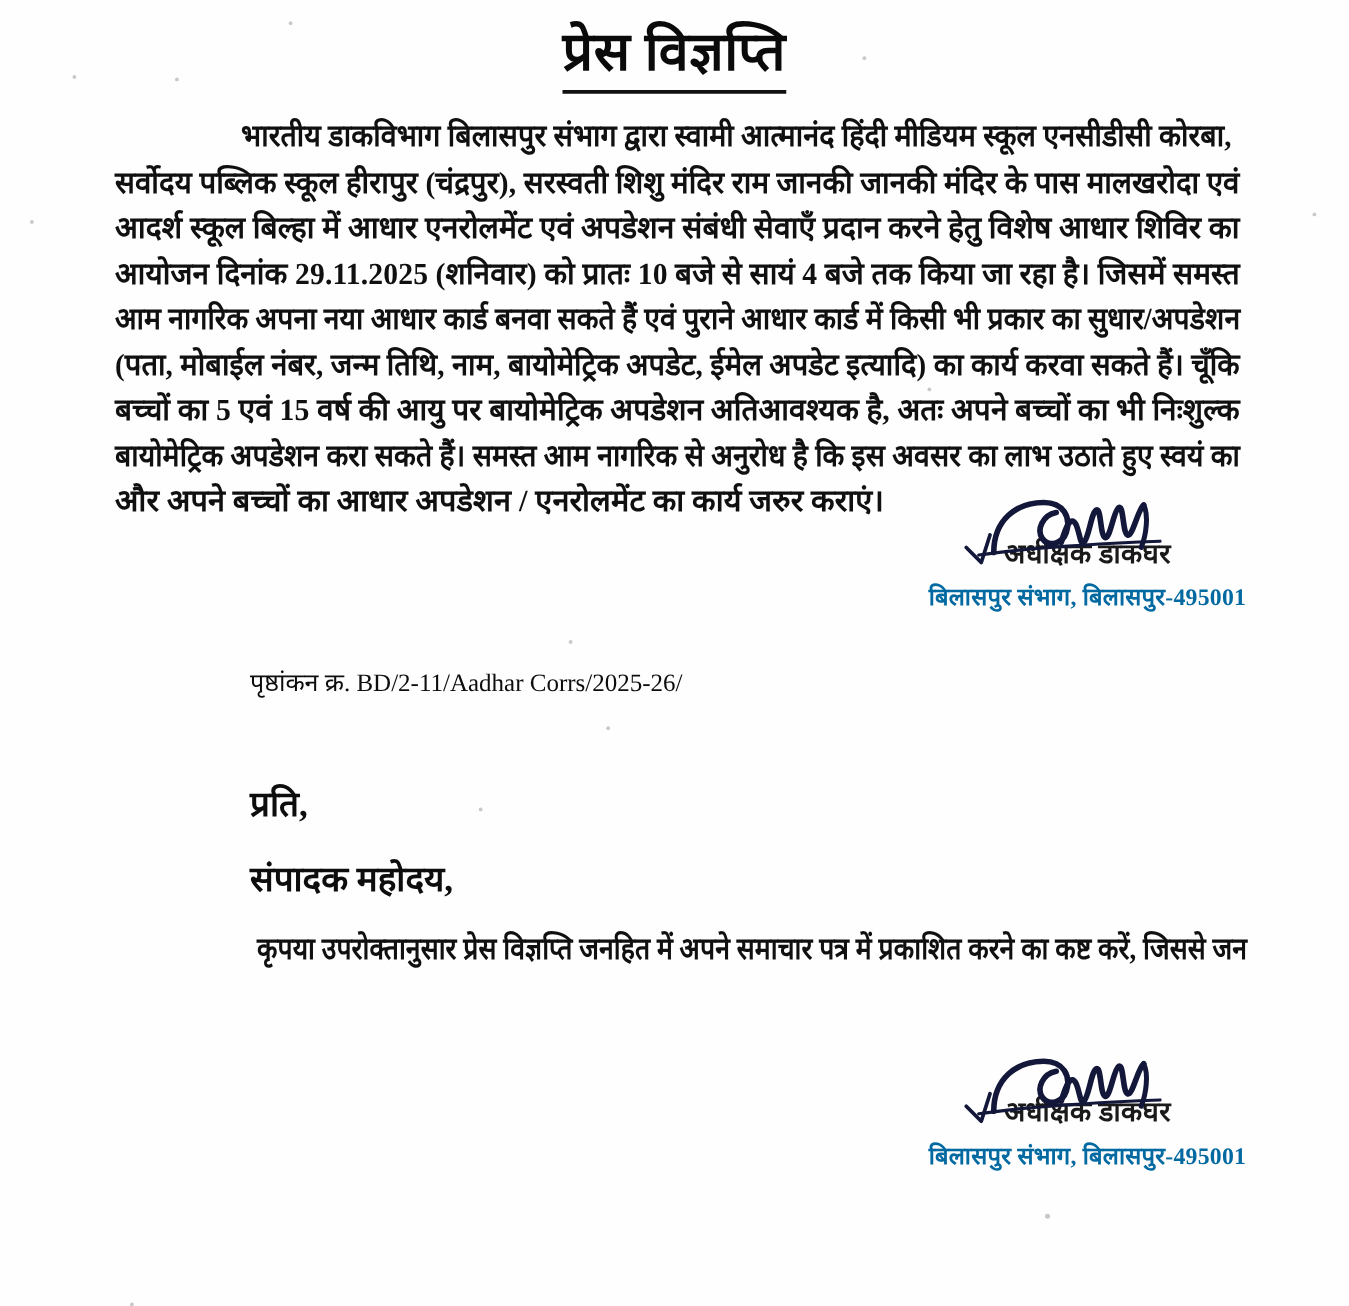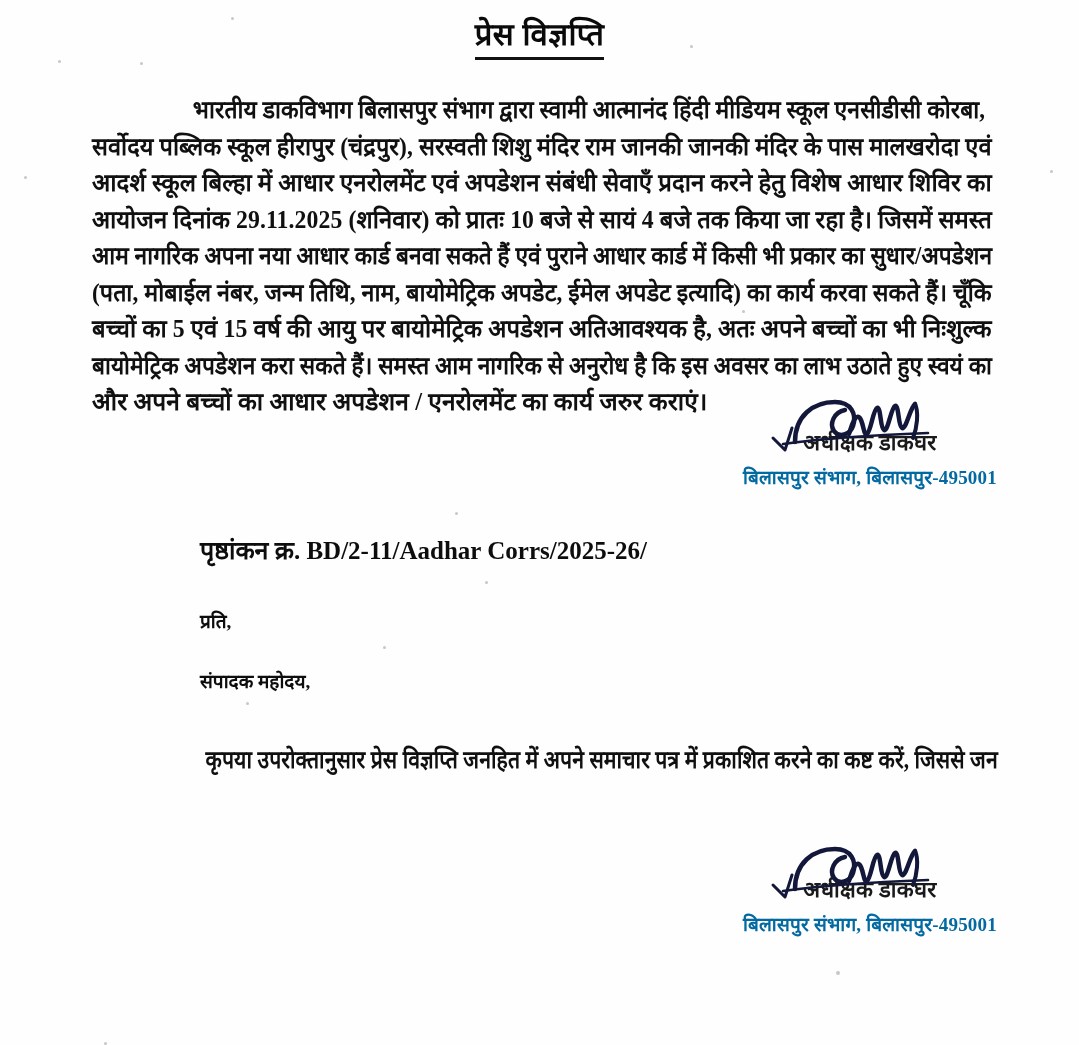--- a/index.html
+++ b/index.html
@@ -36,21 +36,21 @@
   .title-wrap {
     position: absolute;
     top: 16px;
     left: 0;
     width: 100%;
     text-align: center;
   }
   .title {
     display: inline-block;
     font-family: "Liberation Serif", "DejaVu Serif", serif;
-    font-size: 31px;
+    font-size: 43px;
     font-weight: 700;
     letter-spacing: .5px;
     line-height: 1.25;
     padding-bottom: 2px;
     border-bottom: 3px solid #111;
     color: #0a0a0a;
   }
 
   
   .body-block {
@@ -114,38 +114,39 @@
     position: absolute;
     top: 532px;
     left: 92px;
     width: 900px;
     display: flex;
     justify-content: space-between;
     align-items: baseline;
   }
   .ref-no {
     padding-left: 108px;
-    font-size: 25px;
-    font-weight: 700;
+    font-size: 20px;
+    font-weight: 400;
     white-space: nowrap;
   }
   .ref-date {
     font-size: 24.5px;
     font-weight: 600;
     white-space: nowrap;
     padding-right: 18px;
   }
 
   
   .addr {
     position: absolute;
     left: 200px;
-    font-size: 19px;
+    font-size: 28px;
     font-weight: 600;
     white-space: nowrap;
+    margin-top: 15px;
   }
   #addr-to   { top: 608px; }
   #addr-name { top: 668px; text-align: center; }
 
   
   #para2 { top: 742px; margin-left: 20px; }
 
   
   span, div { -webkit-font-smoothing: antialiased; }
 </style>

